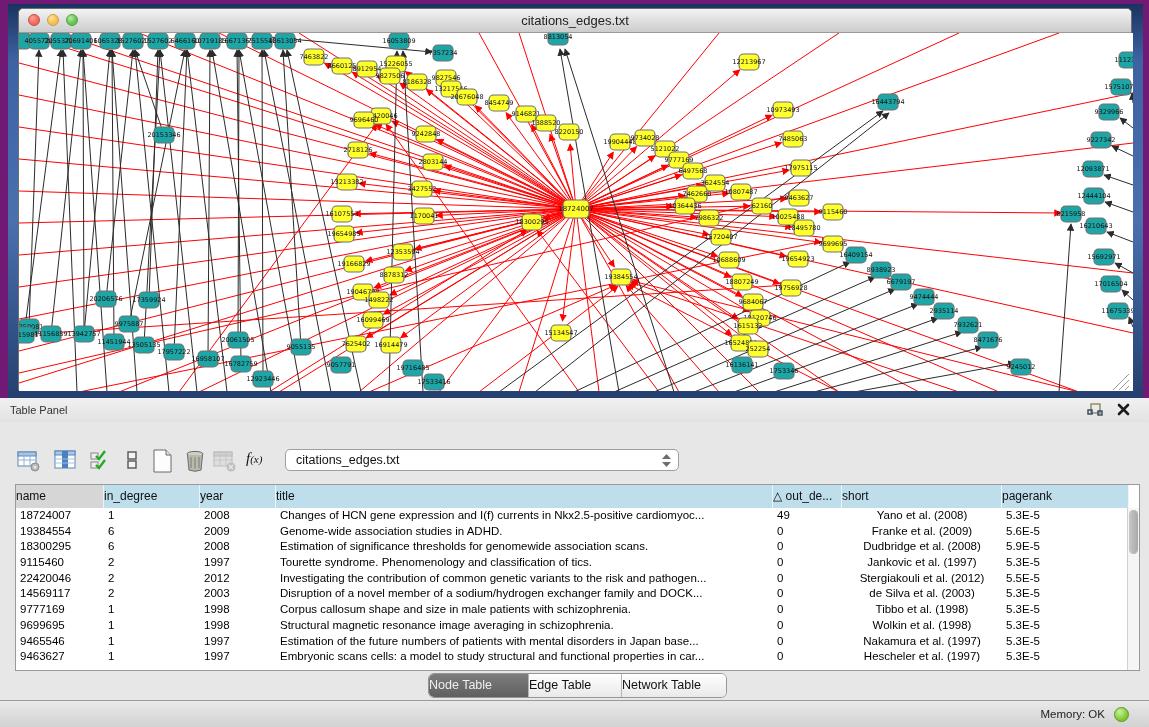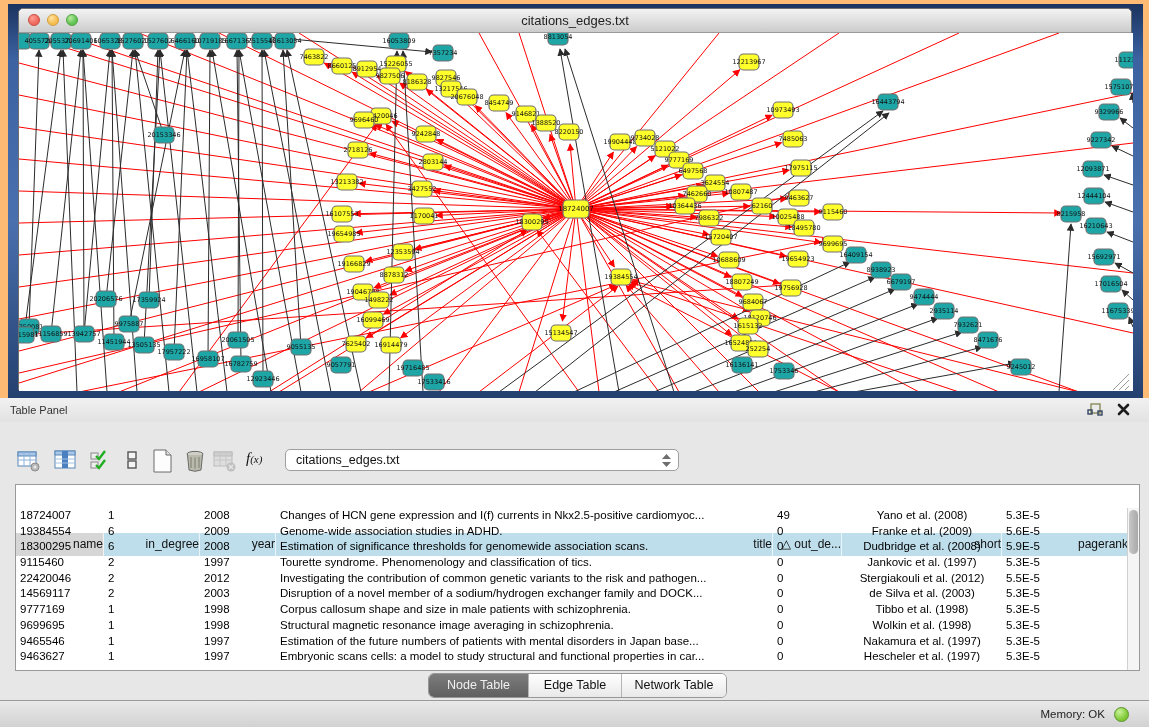--- a/index.html
+++ b/index.html
@@ -1,16 +1,16 @@
 <!DOCTYPE html>
 <html><head>
 <meta charset="utf-8">
 <style>
   html,body{margin:0;padding:0;}
-  #screen{position:relative;width:1149px;height:727px;background:#fdba74;
+  #screen{position:relative;width:1149px;height:727px;background:#701a75;
     font-family:"Liberation Sans",sans-serif;overflow:hidden;}
   
   .net-frame{position:absolute;left:8px;top:4px;width:1135px;height:394px;
     background:linear-gradient(180deg,#1b335f 0%,#3c62a2 14%,#4a70ae 55%,#24406f 100%);}
   .net-window{position:absolute;left:10px;top:4px;width:1114px;height:382px;
     border:1px solid #6f6f6f;border-radius:5px 5px 0 0;background:#fff;box-sizing:border-box;}
   .titlebar{position:absolute;left:0;top:0;width:100%;height:23px;
     background:linear-gradient(#f3f3f3,#cccccc);border-bottom:1px solid #9a9a9a;
     border-radius:5px 5px 0 0;}
   .win-title{position:absolute;left:0;top:0;width:100%;text-align:center;line-height:23px;
@@ -29,38 +29,38 @@
   .panel-body{position:absolute;left:0;top:422px;width:1149px;height:278px;background:#e7e7e7;}
   .tbtn{position:absolute;top:26px;width:26px;height:26px;display:inline-block;}
   .combo{position:absolute;left:285px;top:27px;width:394px;height:22px;background:#fff;
     border:1px solid #9f9f9f;border-radius:5px;box-sizing:border-box;}
   .combo .val{position:absolute;left:10px;top:0;line-height:20px;font-size:12.5px;color:#111;}
   .combo .step{position:absolute;right:6px;top:3px;}
   
   .grid{position:absolute;left:15px;top:62px;width:1125px;height:187px;background:#fff;
     border:1px solid #9a9a9a;box-sizing:border-box;overflow:hidden;}
   .ghead{position:absolute;left:0;top:0;height:23px;width:1113px;display:flex;}
-  .gh{height:23px;line-height:23px;text-align:right;font-size:12px;color:#111;
-    background:#bfdeeb;border-right:1px solid #e9f5fa;box-sizing:border-box;margin-top:48px;}
+  .gh{height:23px;line-height:23px;text-align:left;font-size:12px;color:#111;
+    background:#bfdeeb;border-right:1px solid #e9f5fa;box-sizing:border-box;}
   .gh.first{background:#d6d6d6;border-right:1px solid #f2f2f2;}
   .c0{width:88px;}.c1{width:96px;}.c2{width:76px;}.c3{width:497px;}.c4{width:69px;}
   .c5{width:160px;}.c6{width:127px;}
   .gbody{position:absolute;left:0;top:23px;width:1113px;}
   .tr{display:flex;height:15.7px;}
   .td{font-size:11.5px;line-height:15.7px;color:#000;white-space:nowrap;overflow:hidden;
     padding-left:4px;box-sizing:border-box;}
   .td.c5{text-align:center;padding-left:0;}
   .vsb{position:absolute;right:0;top:23px;width:12px;height:162px;background:#f5f5f5;
     border-left:1px solid #d0d0d0;box-sizing:border-box;}
   .vsb .thumb{position:absolute;left:1px;top:2px;width:9px;height:44px;border-radius:5px;
     background:linear-gradient(90deg,#c7c7c7,#a9a9a9);}
   
   .segtabs{position:absolute;left:428px;top:251px;height:23px;display:flex;
     border:1px solid #979797;border-radius:6px;overflow:hidden;background:#fff;}
-  .seg{height:23px;line-height:23px;font-size:12.5px;text-align:center;color:#111;
+  .seg{height:23px;line-height:23px;font-size:12.5px;color:#111;
     background:linear-gradient(#ffffff,#e9e9e9);border-right:1px solid #b5b5b5;cursor:pointer;}
   .seg:last-child{border-right:none;}
   .seg.active{background:linear-gradient(#7d7d7d,#5f5f5f);color:#efefef;}
   
   .statusbar{position:absolute;left:0;top:700px;width:1149px;height:27px;
     background:linear-gradient(#e9e9e9,#d2d2d2);border-top:1px solid #9a9a9a;box-sizing:border-box;padding-left:47px;}
   .mem-label{position:absolute;right:44px;line-height:26px;font-size:11.5px;color:#222;}
   .mem-dot{position:absolute;right:20px;top:6px;width:15px;height:15px;border-radius:50%;
     background:radial-gradient(circle at 35% 30%,#c9f39a,#7ec832 65%);border:1px solid #59922a;box-sizing:border-box;}
   svg text{font-family:"DejaVu Sans",sans-serif;}

